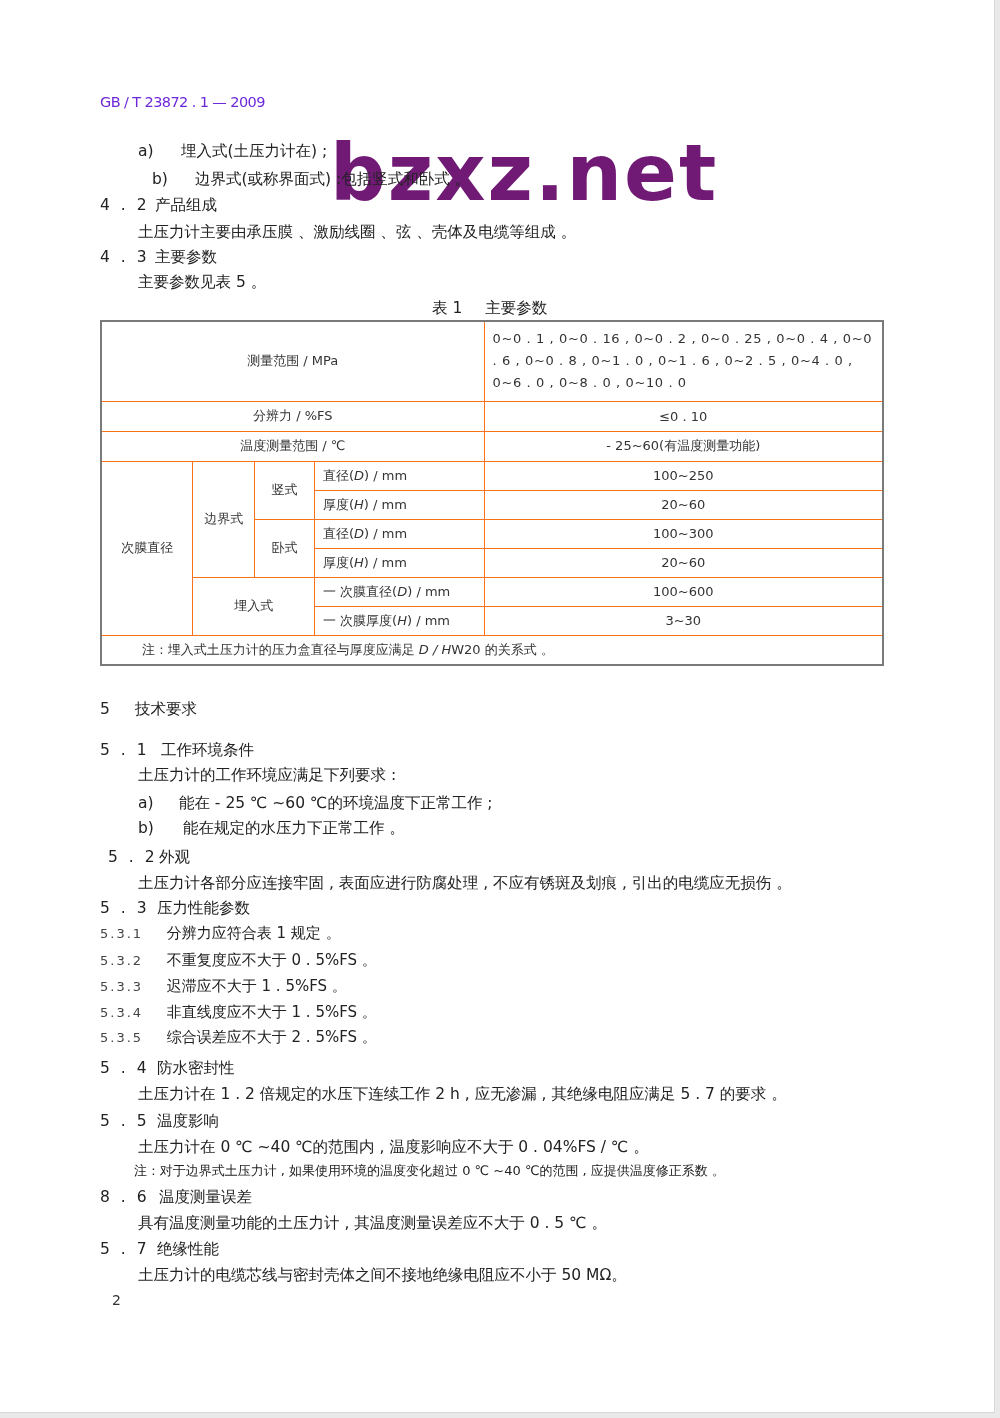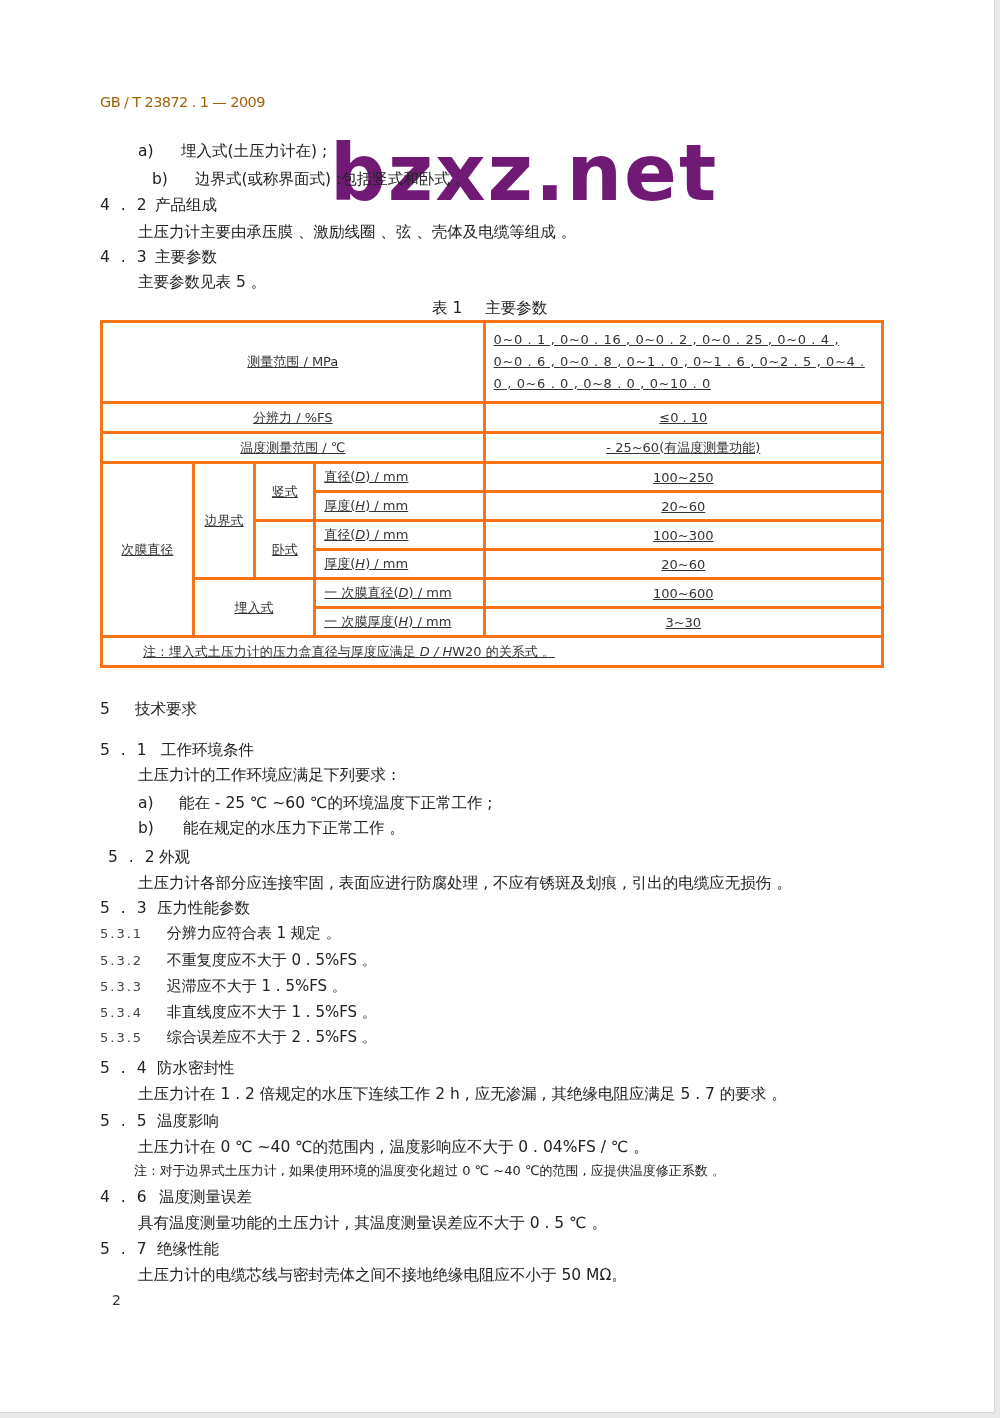--- a/index.html
+++ b/index.html
@@ -11,37 +11,37 @@
   .page {
     position: absolute; left: 0; top: 0; width: 994px; height: 1412px;
     background: #ffffff; border-right: 1px solid #d8d8d8; border-bottom: 1px solid #d8d8d8;
   }
   .watermark {
     position: absolute; left: 330px; top: 128px; font-family: "DejaVu Sans", sans-serif;
     font-weight: bold; font-size: 78px; color: #701a75; letter-spacing: 2px; z-index: 0;
     user-select: none;
   }
   .abs { position: absolute; white-space: nowrap; z-index: 1; }
-  .hdr { left: 100px; top: 94px; font-size: 14.5px; letter-spacing: -0.6px; color: #a16207; }
+  .hdr { left: 100px; top: 94px; font-size: 14.5px; letter-spacing: -0.6px; color: #6d28d9; }
   .t16 { font-size: 15.5px; }
   .t15 { font-size: 15px; }
   .t13 { font-size: 13px; }
   .lbl { display: inline-block; margin-right: 14px; }
   .sec-num { display: inline-block; width: 46px; letter-spacing: 3px; }
   .sub-num { display: inline-block; width: 62px; letter-spacing: 2px; color: #444; font-size: 13px; }
 
   .caption { left: 432px; top: 298px; font-size: 15.5px; }
   .caption span { margin-right: 18px; }
 
   table.params {
     position: absolute; left: 100px; top: 320px; width: 784px;
     border-collapse: collapse; font-size: 13px; color: #333; z-index: 1;
   }
   table.params td {
-    border: 3px solid #f97316; text-align: center; vertical-align: middle; padding: 0 4px; text-decoration: underline;
+    border: 1px solid #f97316; text-align: center; vertical-align: middle; padding: 0 4px;
   }
   table.params { border: 2px solid #7a7a7a; }
   table.params td.left { text-align: left; padding-left: 8px; }
   table.params td.range { text-align: left; padding: 6px 8px; line-height: 22px; letter-spacing: 0.6px; }
   table.params td.note { text-align: left; padding-left: 40px; }
   .r3 { height: 30px; }
   .rr { height: 29px; }
   i { font-style: italic; }
   .page-num { left: 112px; top: 1292px; font-size: 14px; color: #333; }
 </style>
@@ -192,21 +192,21 @@
   <div class="abs t16" style="left:138px; top:1084px;">土压力计在 1 . 2 倍规定的水压下连续工作 2 h , 应无渗漏 , 其绝缘电阻应满足 5 . 7 的要求 。</div>
 
   <div class="abs t16" style="left:100px; top:1111px;">
     <span class="sec-num" style="width:52px">5 . 5</span>
     <span>温度影响</span>
   </div>
   <div class="abs t16" style="left:138px; top:1137px;">土压力计在 0 ℃ ~40 ℃的范围内 , 温度影响应不大于 0 . 04%FS / ℃ 。</div>
   <div class="abs t13" style="left:134px; top:1162px;">注 : 对于边界式土压力计 , 如果使用环境的温度变化超过 0 ℃ ~40 ℃的范围 , 应提供温度修正系数 。</div>
 
   <div class="abs t16" style="left:100px; top:1187px;">
-    <span class="sec-num" style="width:54px">4 . 6</span>
+    <span class="sec-num" style="width:54px">8 . 6</span>
     <span>温度测量误差</span>
   </div>
   <div class="abs t16" style="left:138px; top:1213px;">具有温度测量功能的土压力计 , 其温度测量误差应不大于 0 . 5 ℃ 。</div>
 
   <div class="abs t16" style="left:100px; top:1239px;">
     <span class="sec-num" style="width:52px">5 . 7</span>
     <span>绝缘性能</span>
   </div>
   <div class="abs t16" style="left:138px; top:1265px;">土压力计的电缆芯线与密封壳体之间不接地绝缘电阻应不小于 50 MΩ。</div>
 

